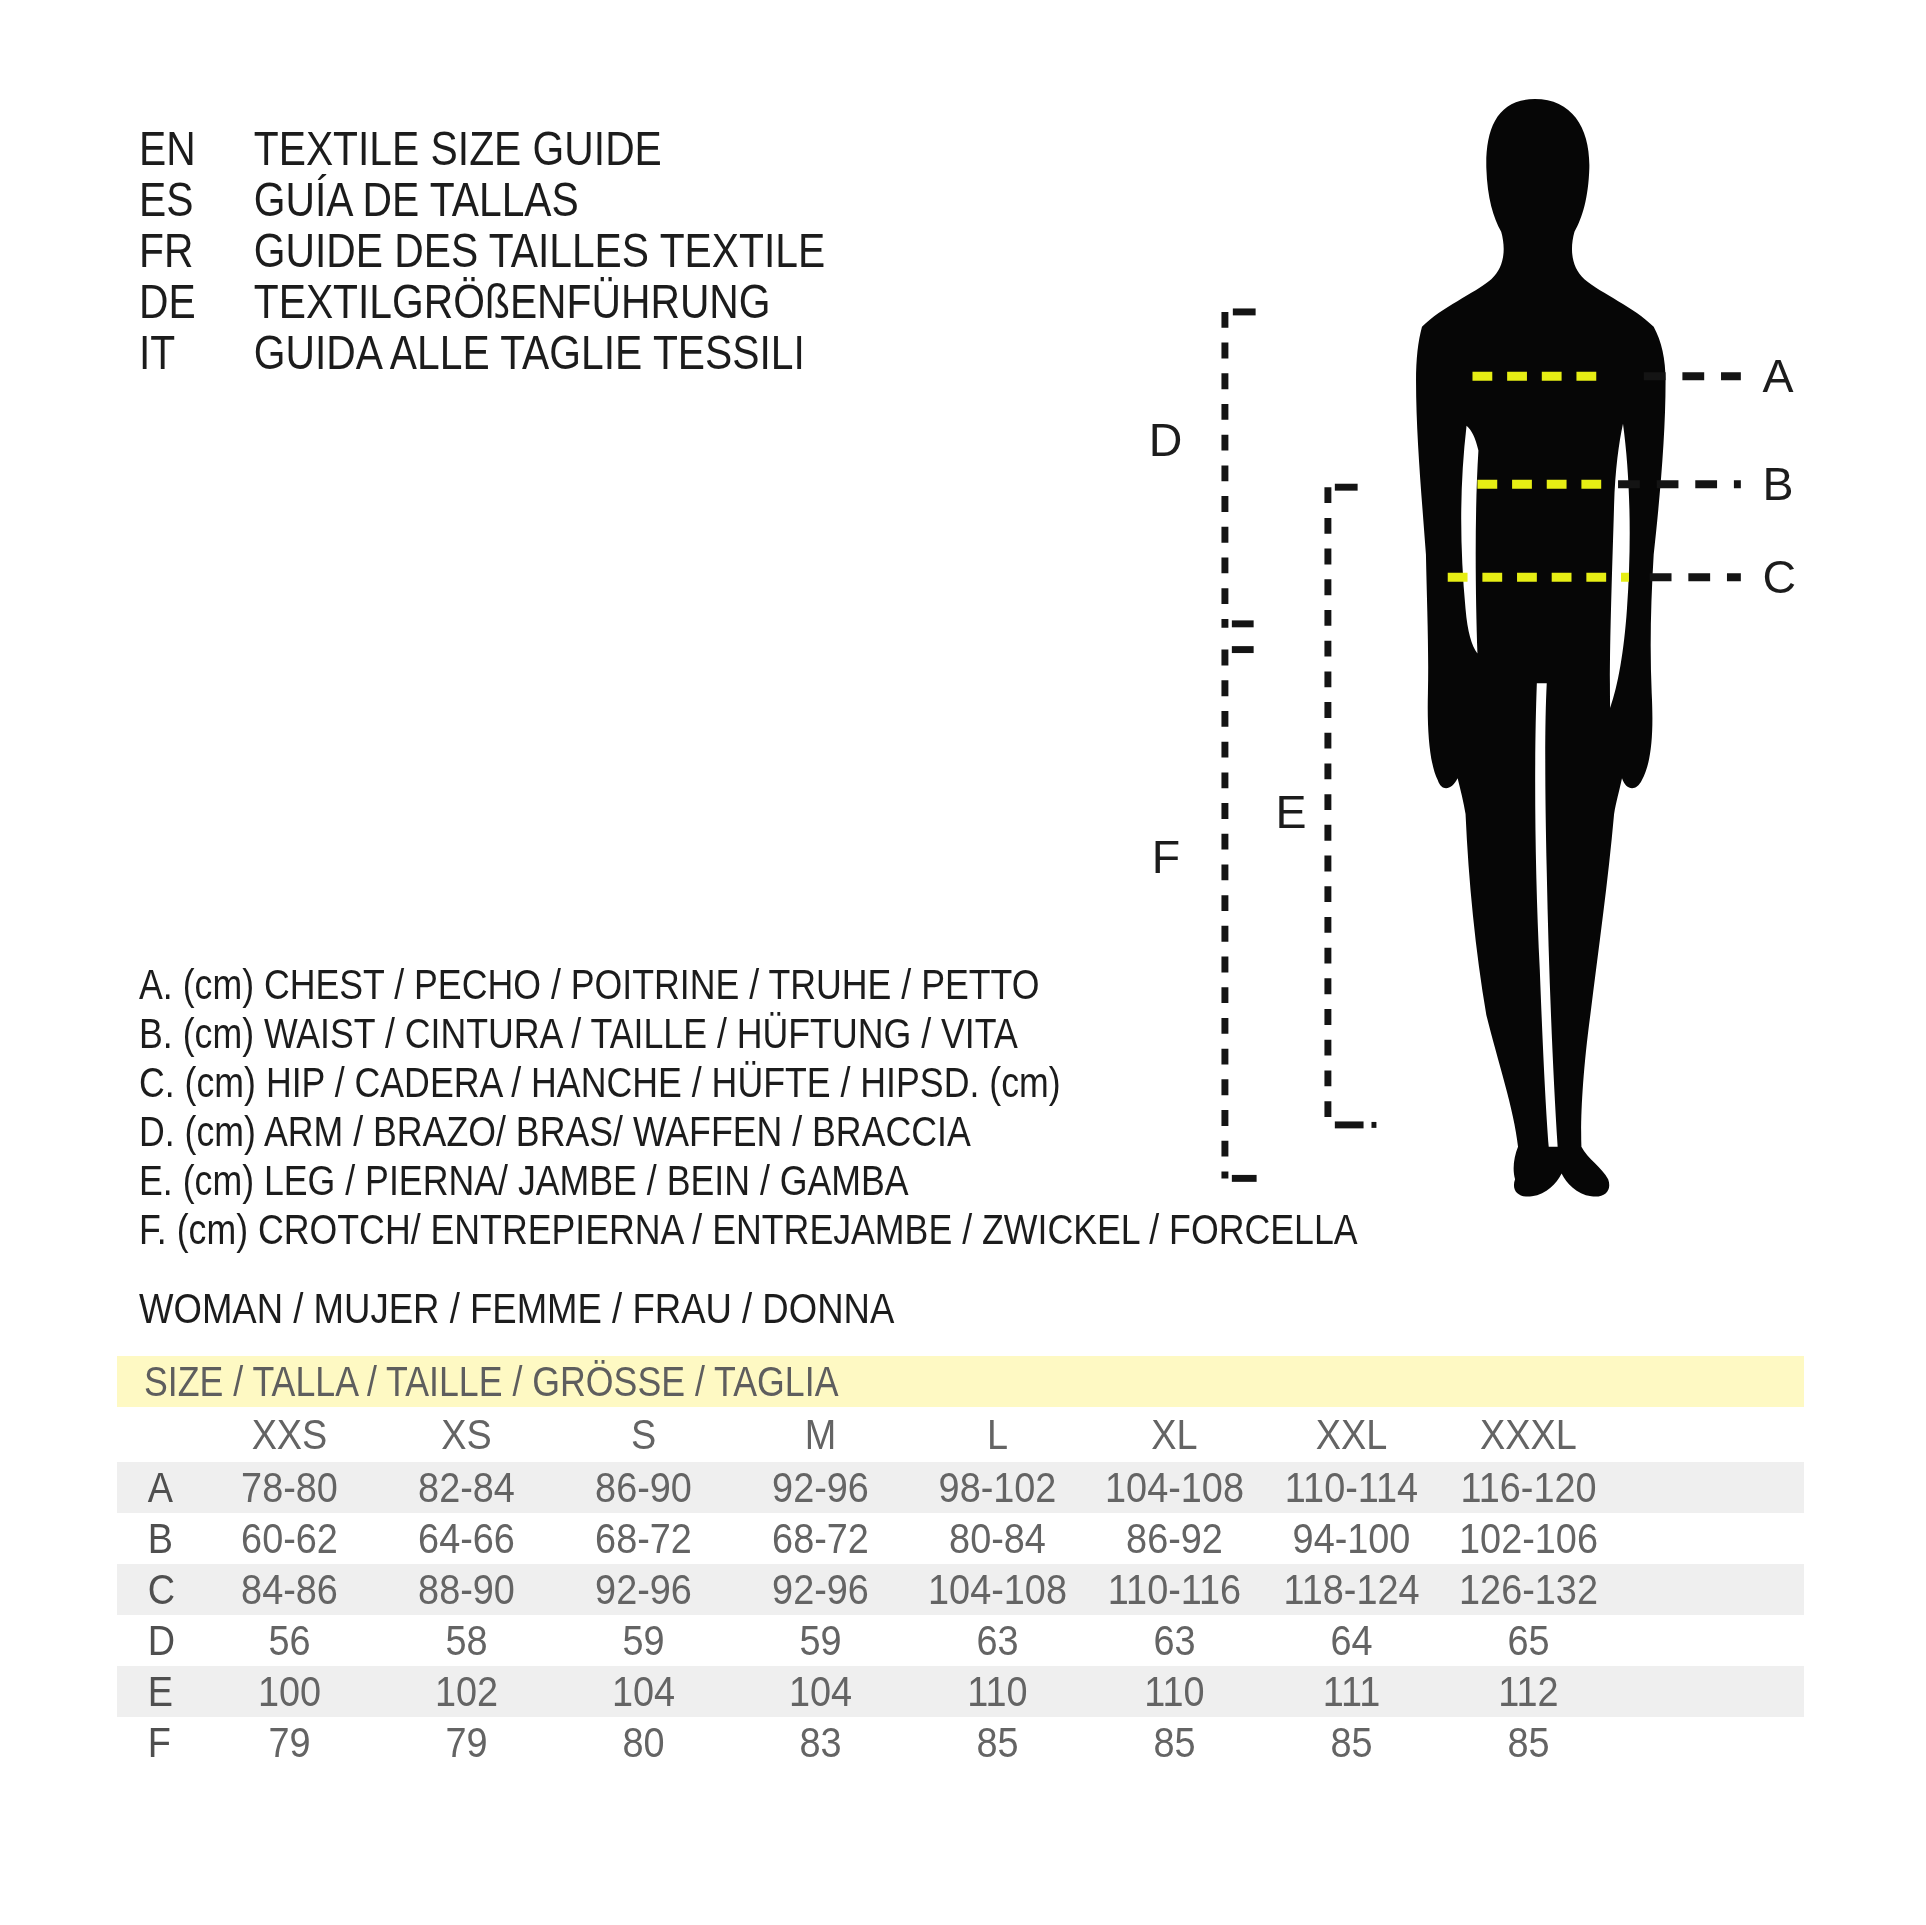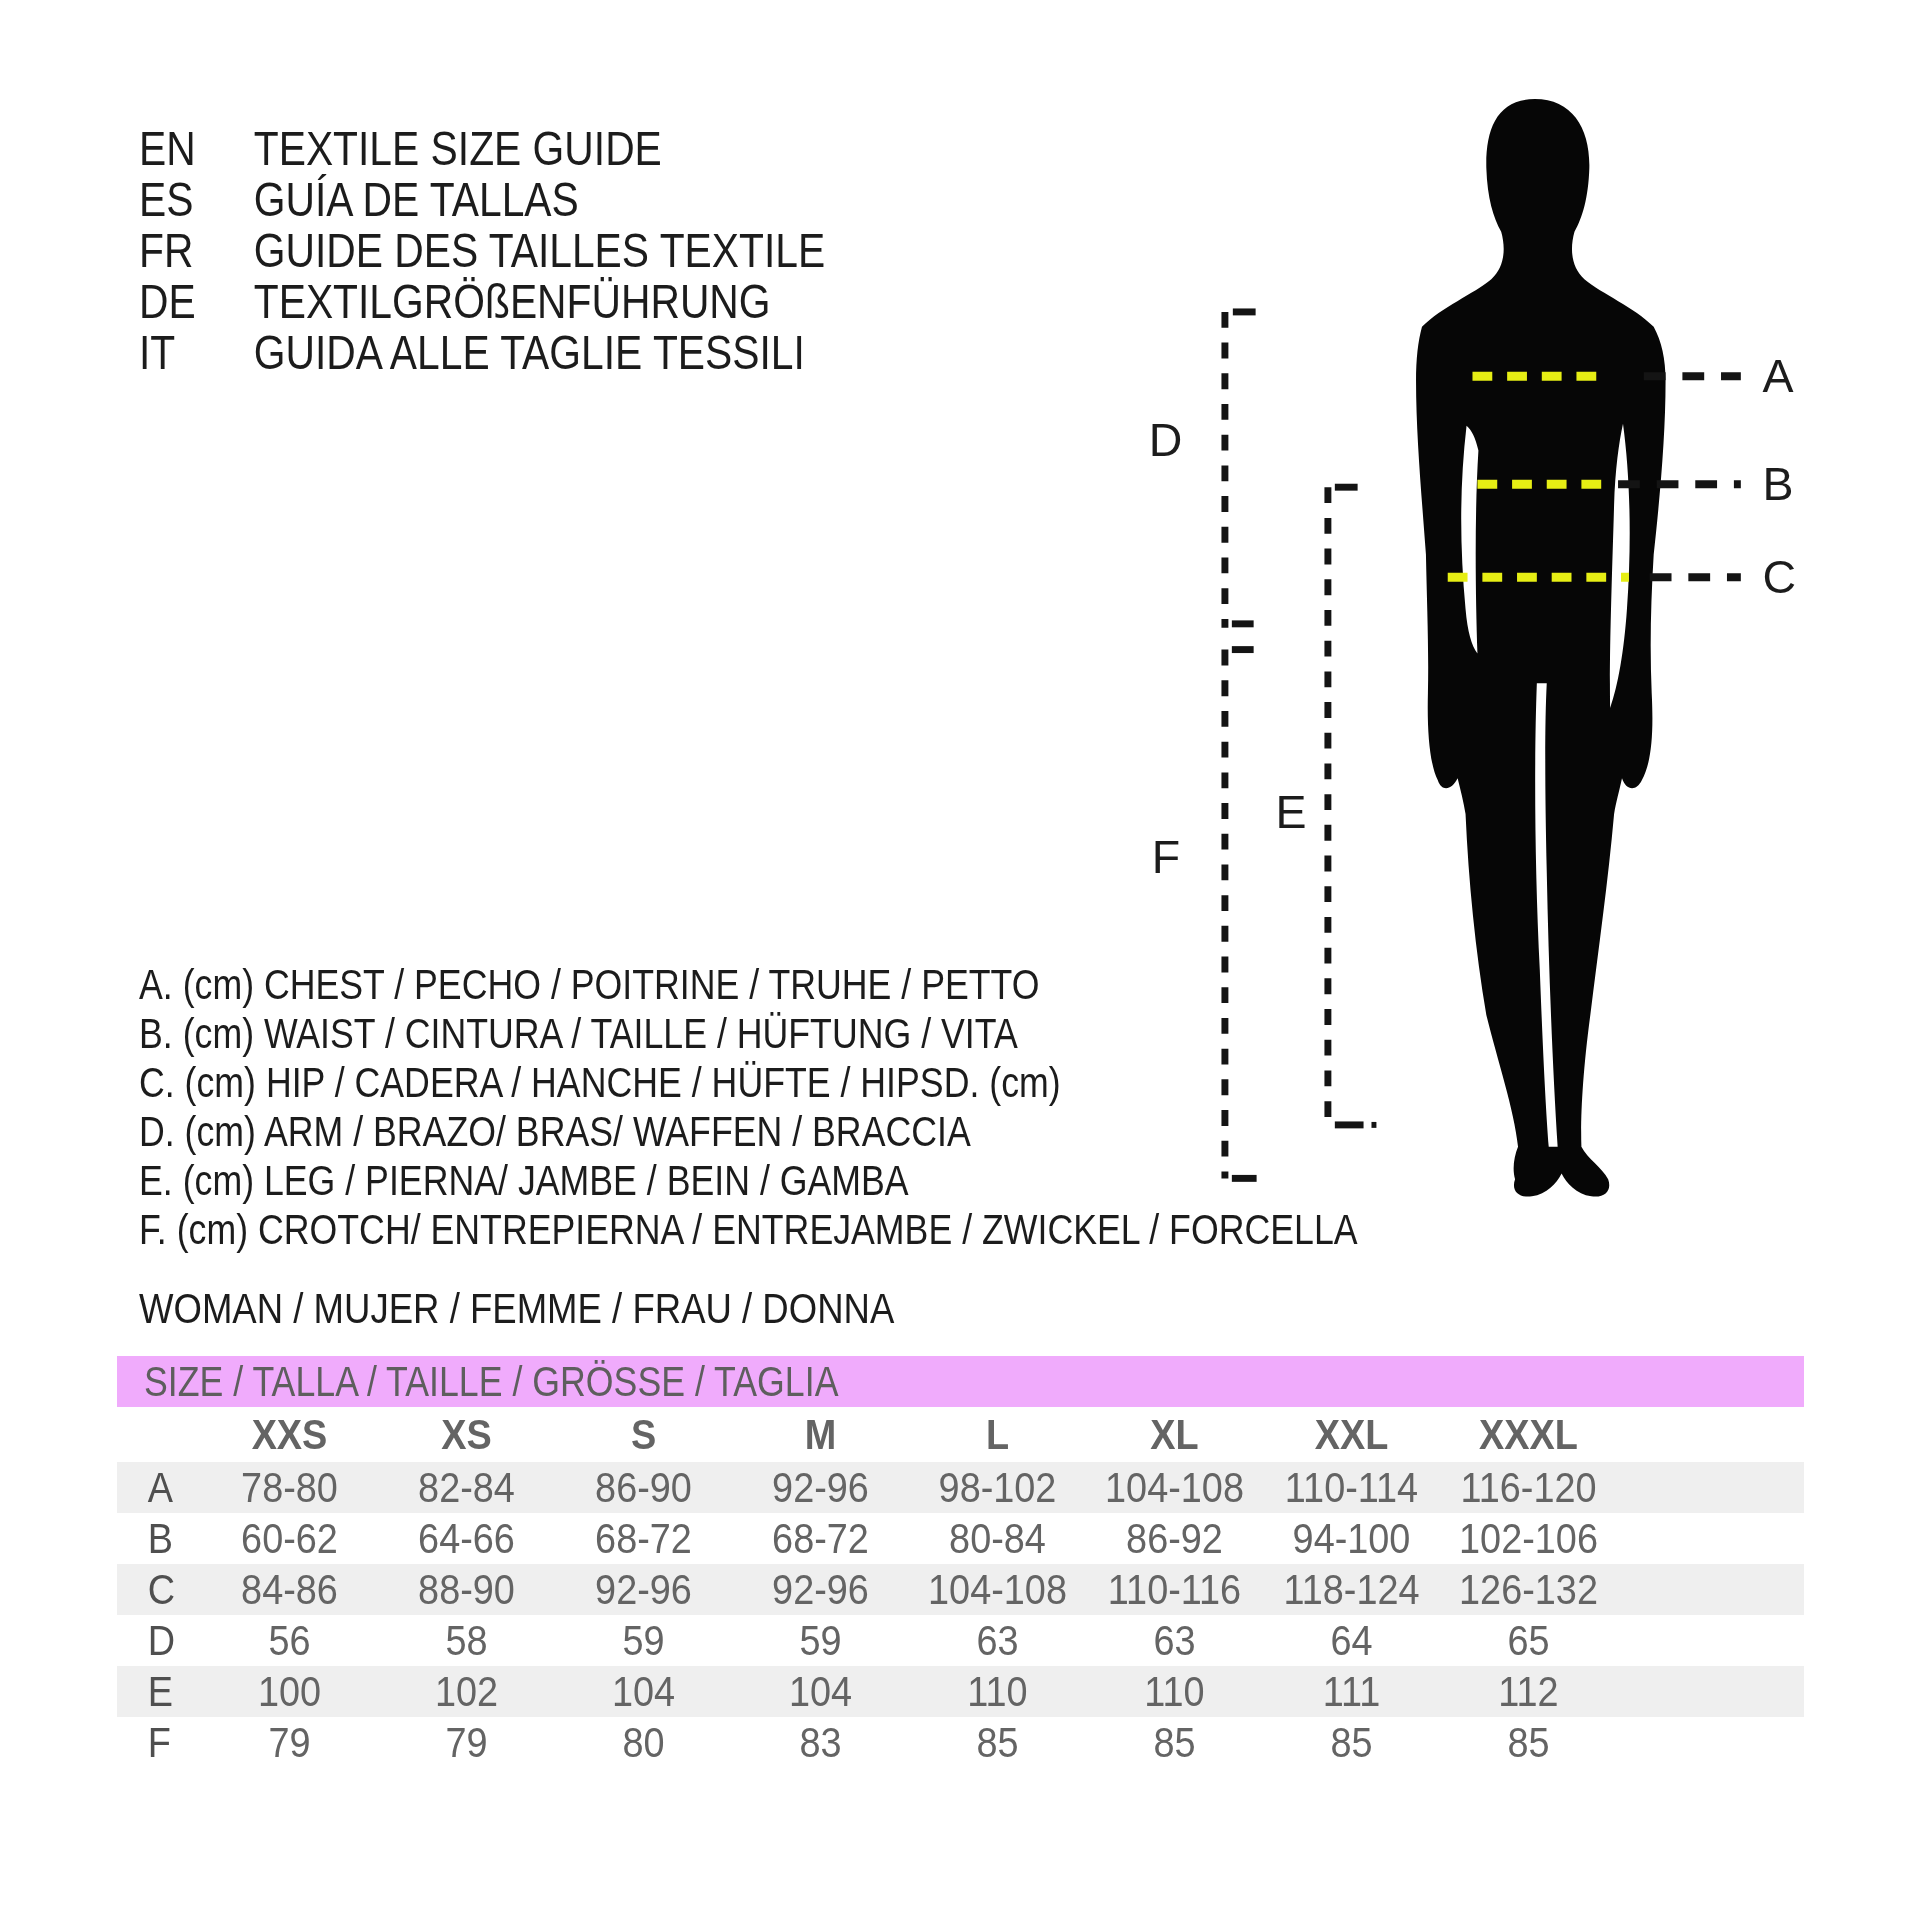--- a/index.html
+++ b/index.html
@@ -63,25 +63,25 @@
   <div class="legend-line">C. (cm) HIP / CADERA / HANCHE / HÜFTE / HIPSD. (cm)</div>
   <div class="legend-line">D. (cm) ARM / BRAZO/ BRAS/ WAFFEN / BRACCIA</div>
   <div class="legend-line">E. (cm) LEG / PIERNA/ JAMBE / BEIN / GAMBA</div>
   <div class="legend-line">F. (cm) CROTCH/ ENTREPIERNA / ENTREJAMBE / ZWICKEL / FORCELLA</div>
 </div>
 
 <div class="abs gender-line">WOMAN / MUJER / FEMME / FRAU / DONNA</div>
 
 <div class="abs size-table">
 
-  <div class="table-bar" style="background-color: #f0abfc; color: rgb(94, 94, 94);">
+  <div class="table-bar" style="background-color: #fef9c3; color: rgb(94, 94, 94);">
     <span class="bar-text">SIZE / TALLA / TAILLE / GRÖSSE / TAGLIA</span>
   </div>
 
-  <div class="trow head" style="color: rgb(100, 100, 100); font-weight: bold;">
+  <div class="trow head" style="color: rgb(100, 100, 100);">
     <div class="rowlabel"></div>
     <div class="cell">XXS</div>
     <div class="cell">XS</div>
     <div class="cell">S</div>
     <div class="cell">M</div>
     <div class="cell">L</div>
     <div class="cell">XL</div>
     <div class="cell">XXL</div>
     <div class="cell">XXXL</div>
     <div></div>

